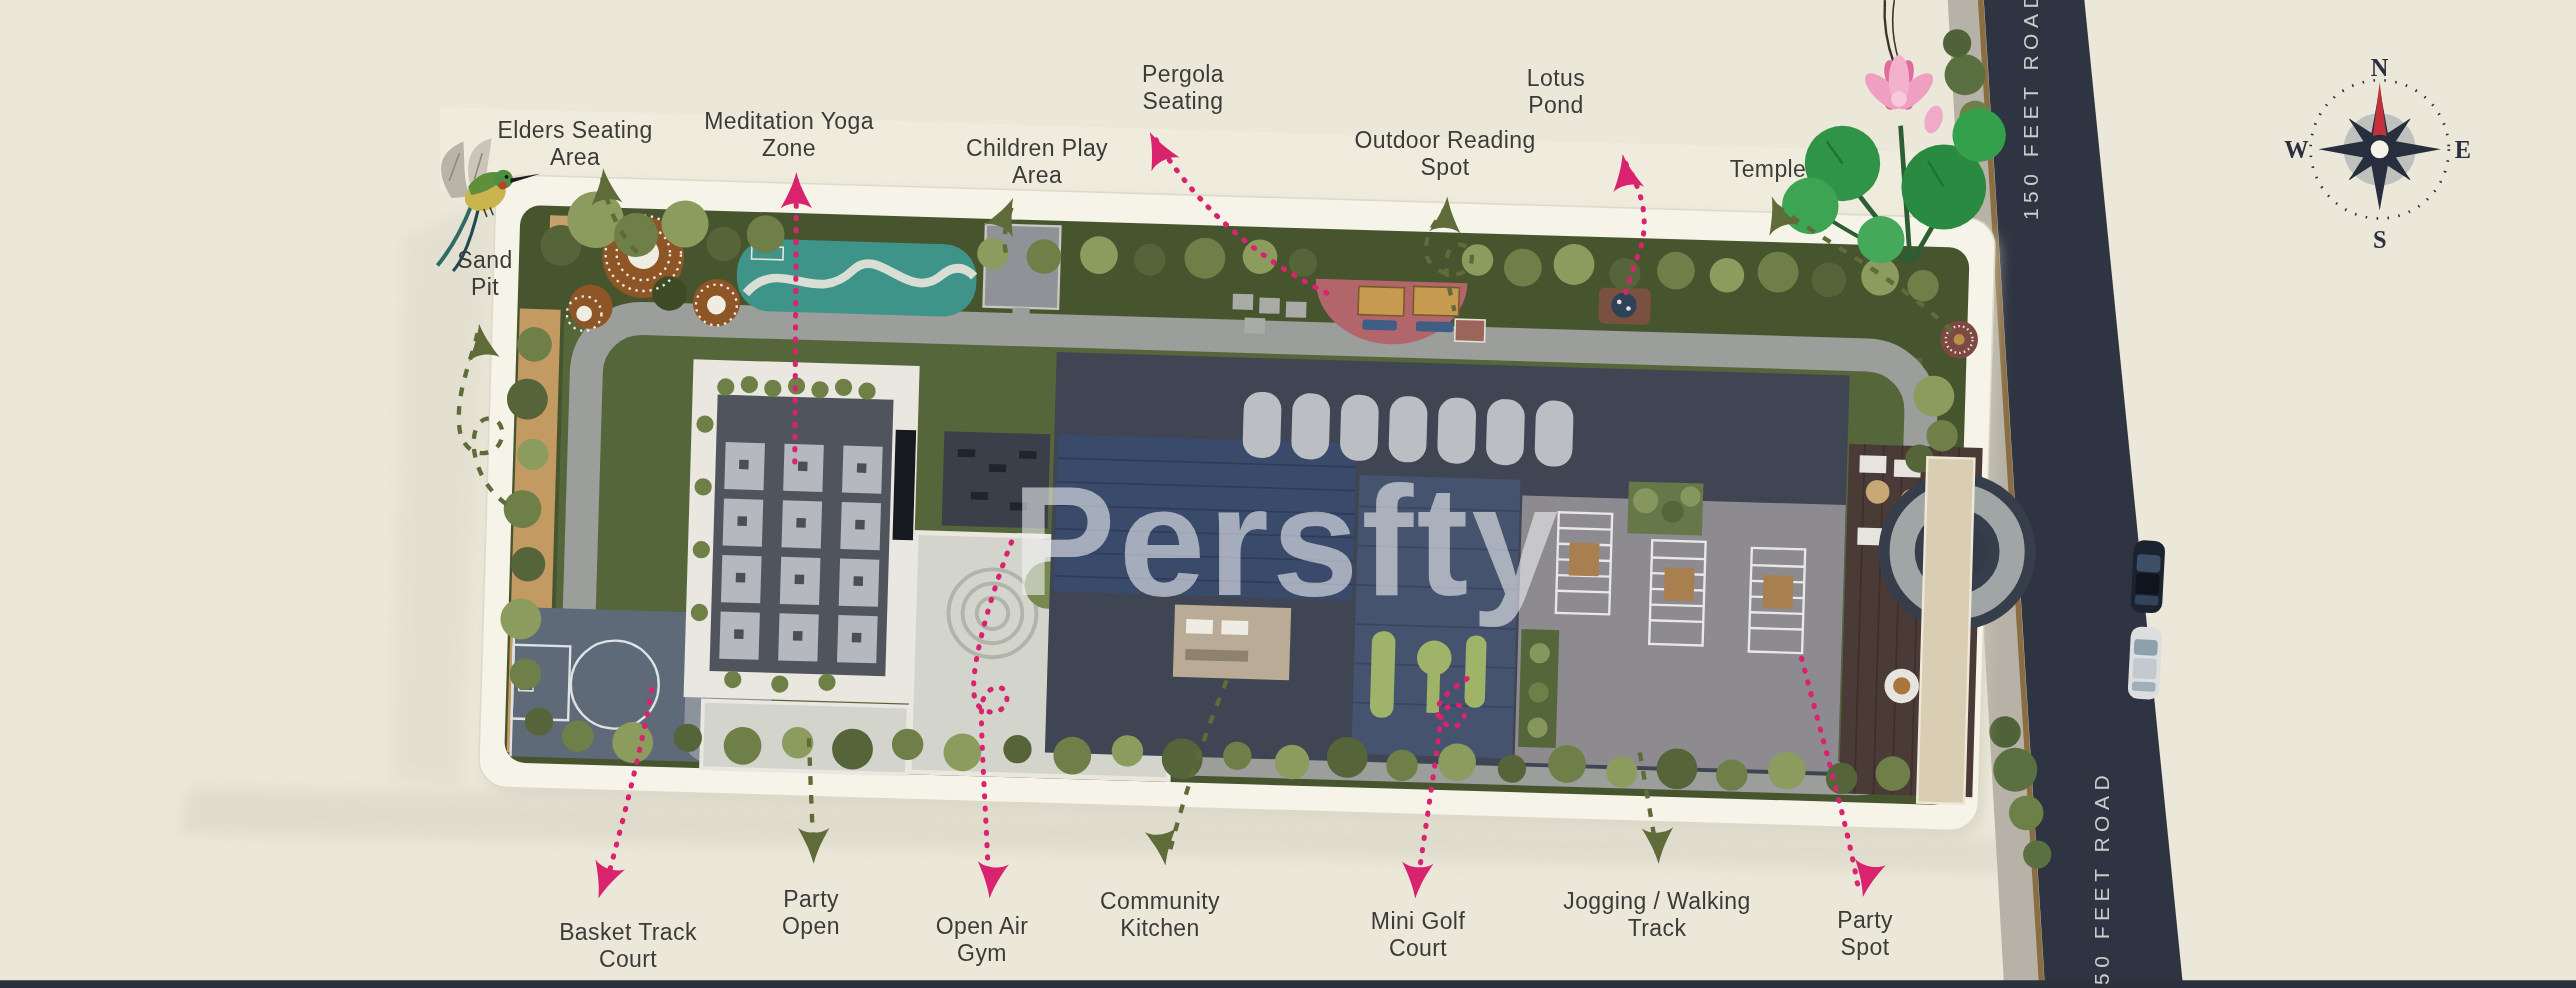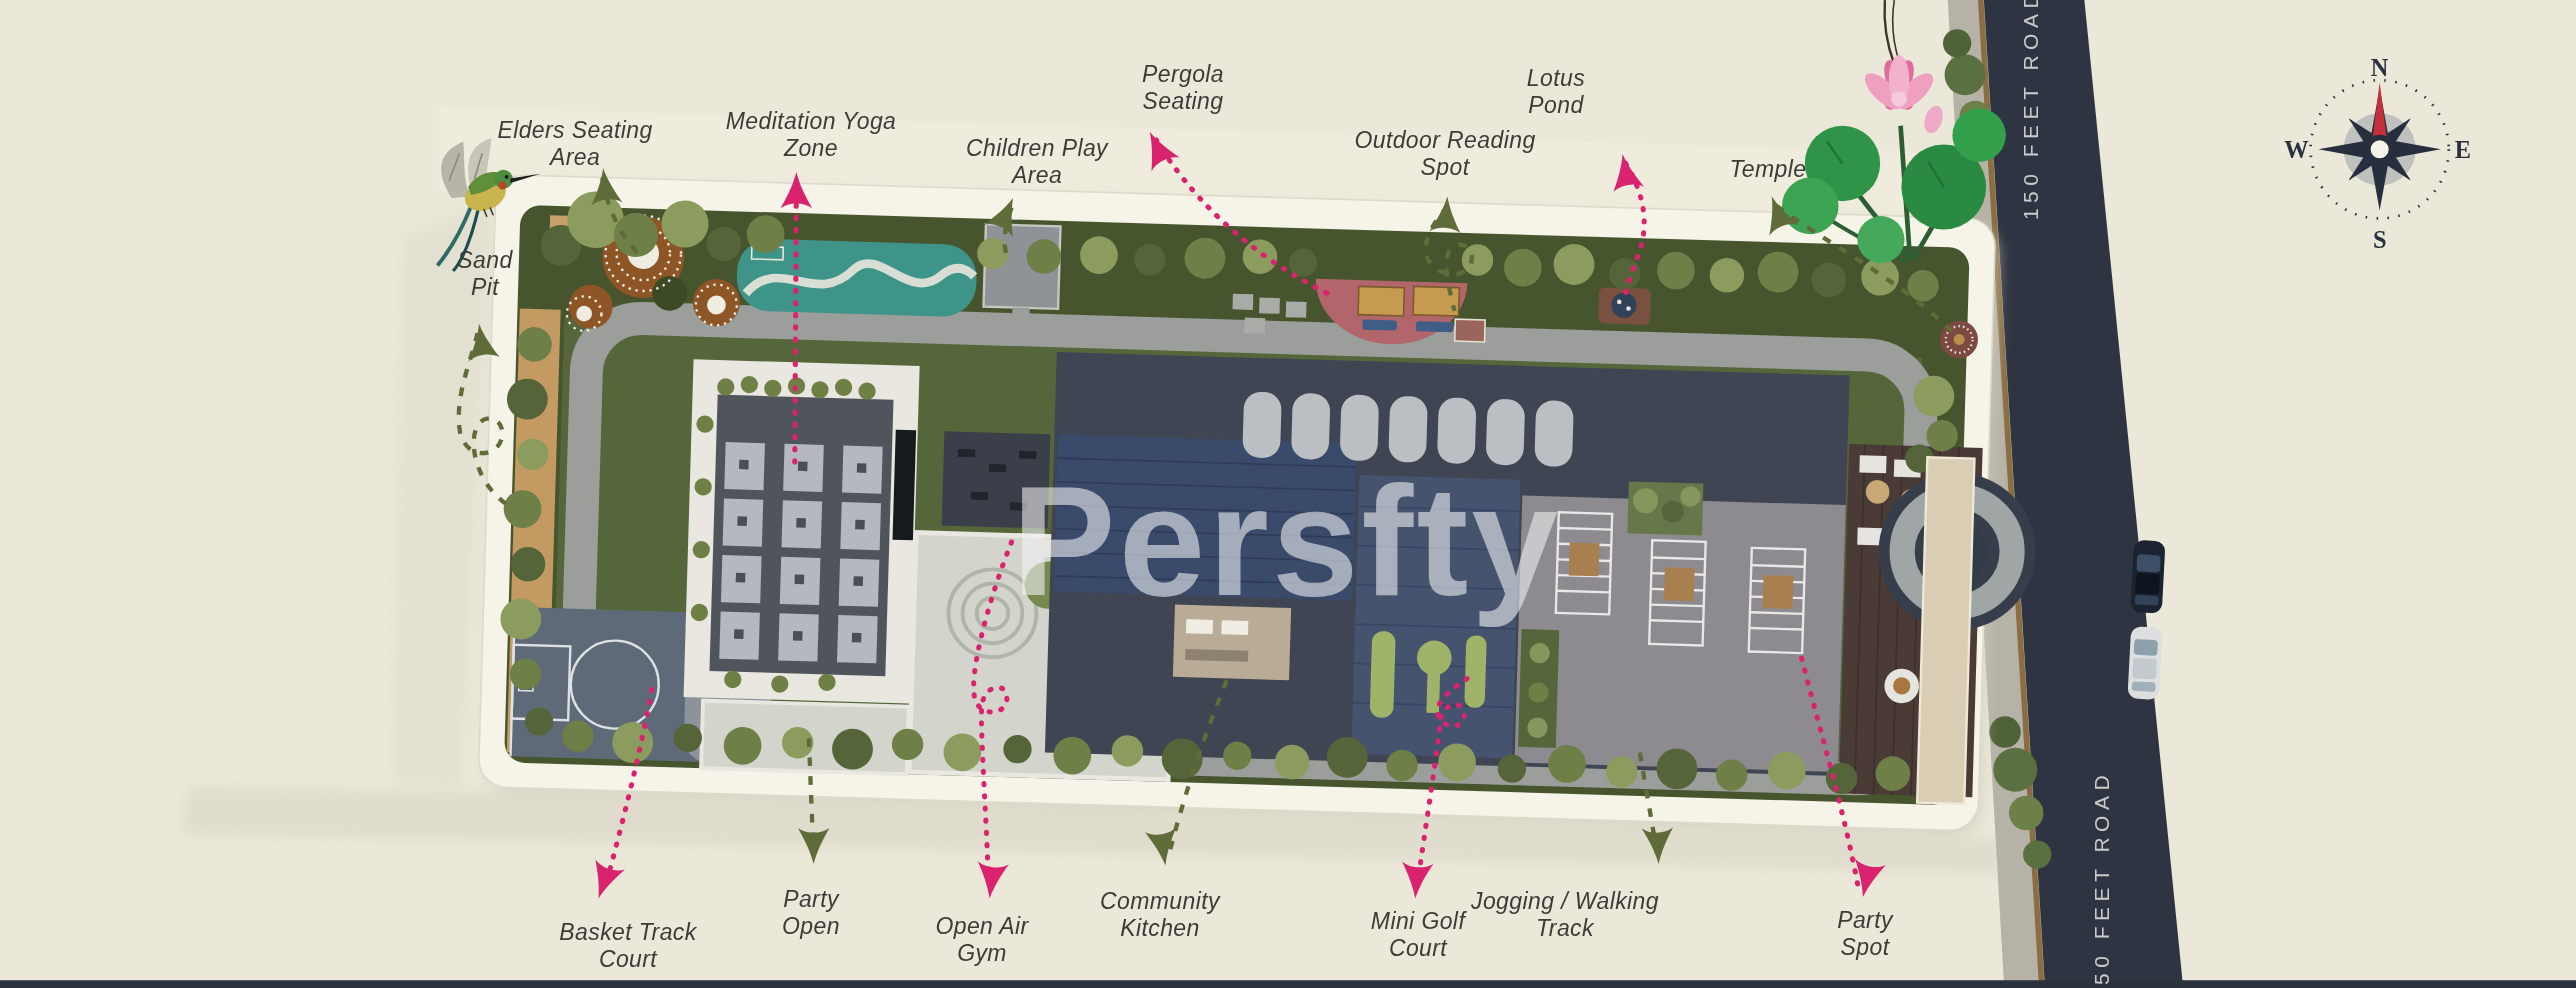--- a/index.html
+++ b/index.html
@@ -1,21 +1,21 @@
 <!DOCTYPE html>
 <html style="--pink: #d9236f; --olive: #5f6b39; --label_ink: #3b3b38; --road_navy: #2e3441; --background_cream: #ebe8da; --yoga_teal: #3f948a; --watermark_white: #f2f3f5;font-size:12.6px"><head>
 <meta charset="utf-8">
 <style>
   html,body{margin:0;padding:0;background:#ebe8da;}
   #stage{position:relative;width:2576px;height:989px;overflow:hidden;
          font-family:"Liberation Sans",sans-serif;background:var(--background_cream,#ebe8da);}
   #plan-svg{position:absolute;left:0;top:0;}
   .lbl{position:absolute;transform:translate(-50%,-50%);text-align:center;
        font-size:23px;line-height:27px;font-weight:500;letter-spacing:0.4px;
-       color:var(--label_ink,#3b3b38);white-space:nowrap;z-index:5;font-style:italic;}
+       color:var(--label_ink,#3b3b38);white-space:nowrap;z-index:5;}
   .lbl span{display:block;}
   .roadlbl{position:absolute;transform:translate(-50%,-50%) rotate(-90deg);
        font-size:21px;letter-spacing:5.5px;font-weight:400;color:#c9ccc8;
        white-space:nowrap;z-index:5;}
   .pink-s{stroke:var(--pink,#d9236f);}
   .olive-s{stroke:var(--olive,#5f6b39);}
   .pink-f{fill:var(--pink,#d9236f);}
   .olive-f{fill:var(--olive,#5f6b39);}
   .lead{fill:none;stroke-width:5.5;}
   .dash{stroke-dasharray:11 13;}
@@ -514,21 +514,21 @@
     <path class="arr pink-f" transform="translate(2372,1142) rotate(192)" d="M0,0 C-4,16 -11,30 -20,46 C-10,38 10,38 20,46 C11,30 4,16 0,0 Z"></path>
   </g>
 
   <rect x="0" y="1248" width="3280" height="11" fill="#2b313d"></rect>
 </svg>
 
 <div class="lbl" style="left:575px;top:144px">
   <span>Elders Seating</span>
   <span>Area</span>
 </div>
-<div class="lbl" style="left:811px;top:135px">
+<div class="lbl" style="left:789px;top:135px">
   <span>Meditation Yoga</span>
   <span>Zone</span>
 </div>
 <div class="lbl" style="left:1037px;top:162px">
   <span>Children Play</span>
   <span>Area</span>
 </div>
 <div class="lbl" style="left:1183px;top:88px">
   <span>Pergola</span>
   <span>Seating</span>
@@ -561,21 +561,21 @@
   <span>Gym</span>
 </div>
 <div class="lbl" style="left:1160px;top:915px">
   <span>Community</span>
   <span>Kitchen</span>
 </div>
 <div class="lbl" style="left:1418px;top:935px">
   <span>Mini Golf</span>
   <span>Court</span>
 </div>
-<div class="lbl" style="left:1565px;top:915px">
+<div class="lbl" style="left:1657px;top:915px">
   <span>Jogging / Walking</span>
   <span>Track</span>
 </div>
 <div class="lbl" style="left:1865px;top:934px">
   <span>Party</span>
   <span>Spot</span>
 </div>
 
 <div class="roadlbl" style="left:2031px;top:104px">150 FEET ROAD</div>
 <div class="roadlbl" style="left:2102px;top:886px">150 FEET ROAD</div>

